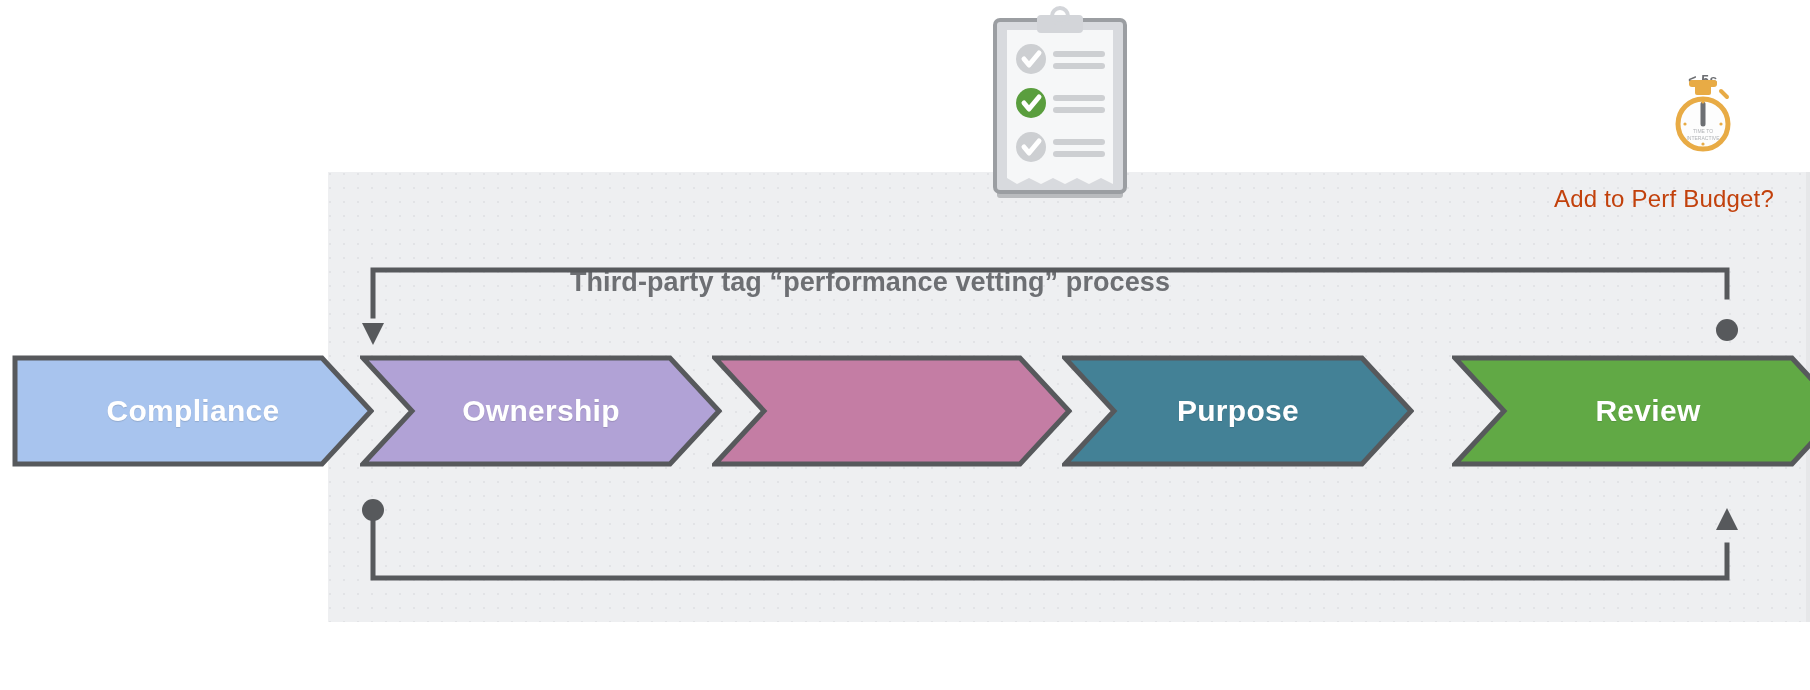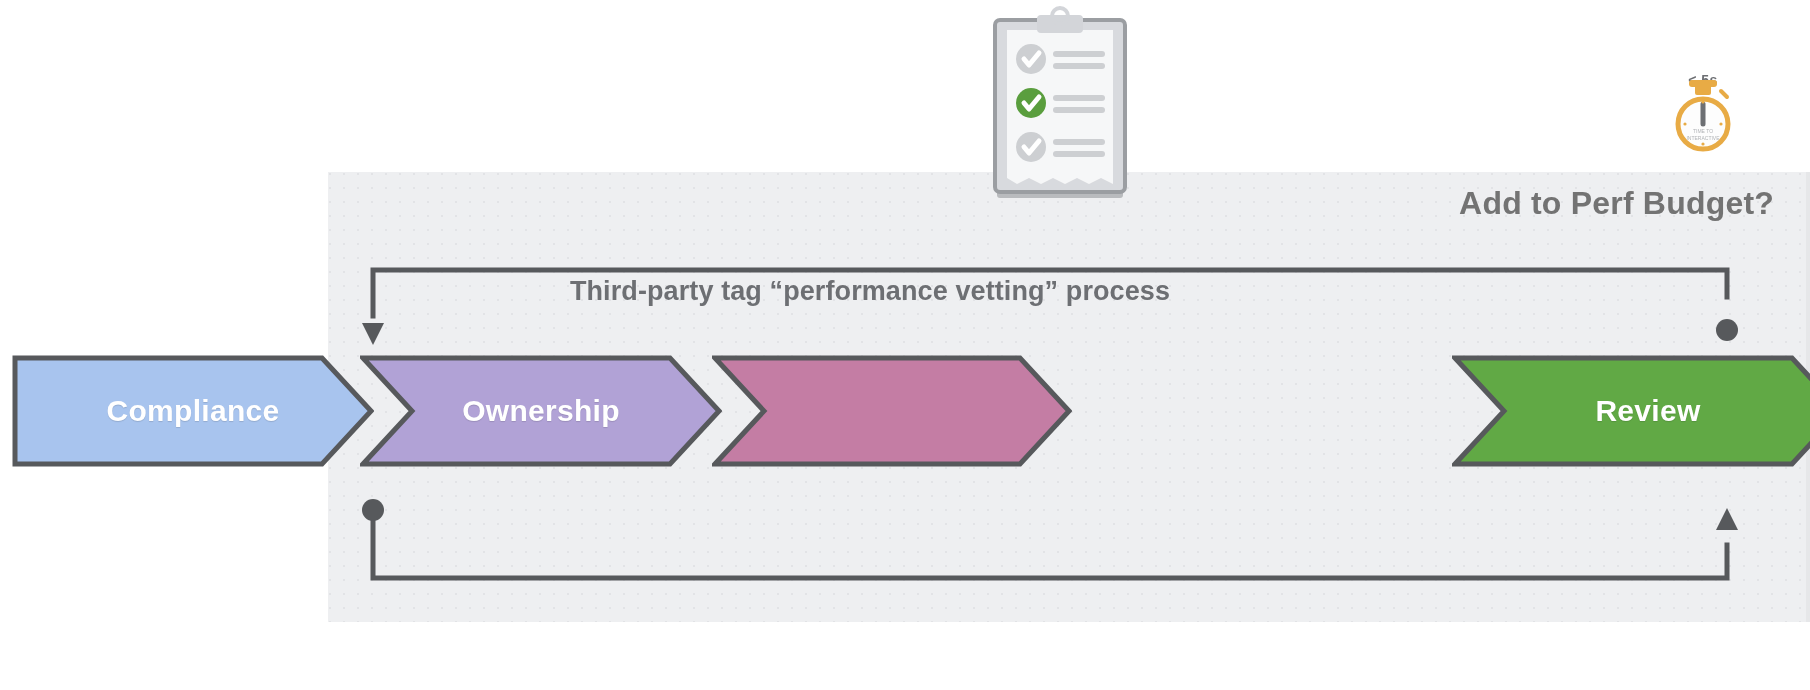--- a/index.html
+++ b/index.html
@@ -36,31 +36,31 @@
     background-size: 14px 14px;
     box-sizing: border-box;
     border-right: 4px solid #e6e7e9;
   }
 
   
   .perf-budget-label {
     position: absolute;
     right: 36px;
     top: 185px;
-    font-size: 32px;
-    font-weight: bold;
-    color: #737373;
+    font-size: 24px;
+    font-weight: normal;
+    color: #c2410c;
     letter-spacing: 0.2px;
     white-space: nowrap;
   }
 
   .process-title {
     position: absolute;
     left: 0;
-    top: 276px;
+    top: 267px;
     width: 1740px;
     text-align: center;
     font-size: 27px;
     font-weight: bold;
     color: #6d6f73;
     letter-spacing: 0.1px;
     white-space: nowrap;
   }
 
   
@@ -226,20 +226,26 @@
       </svg>
       <span class="chev-label">Ownership</span>
     </div>
 
     <div class="chev chev-2">
       <svg class="chev-shape" viewBox="0 0 360 112" preserveAspectRatio="none" aria-hidden="true">
         <path d="M3 3 H308 L357 56 L308 109 H3 L52 56 Z" fill="#c47da4" stroke="#57595c" stroke-width="5" stroke-linejoin="miter"></path>
       </svg>
     </div>
 
+    <div class="chev chev-3">
+      <svg class="chev-shape" viewBox="0 0 352 112" preserveAspectRatio="none" aria-hidden="true">
+        <path d="M3 3 H300 L349 56 L300 109 H3 L52 56 Z" fill="#438196" stroke="#57595c" stroke-width="5" stroke-linejoin="miter"></path>
+      </svg>
+      <span class="chev-label">Purpose</span>
+    </div>
 
     <div class="chev chev-4">
       <svg class="chev-shape" viewBox="0 0 392 112" preserveAspectRatio="none" aria-hidden="true">
         <path d="M3 3 H340 L389 56 L340 109 H3 L52 56 Z" fill="#61a945" stroke="#57595c" stroke-width="5" stroke-linejoin="miter"></path>
       </svg>
       <span class="chev-label">Review</span>
     </div>
 
   </div>
 

